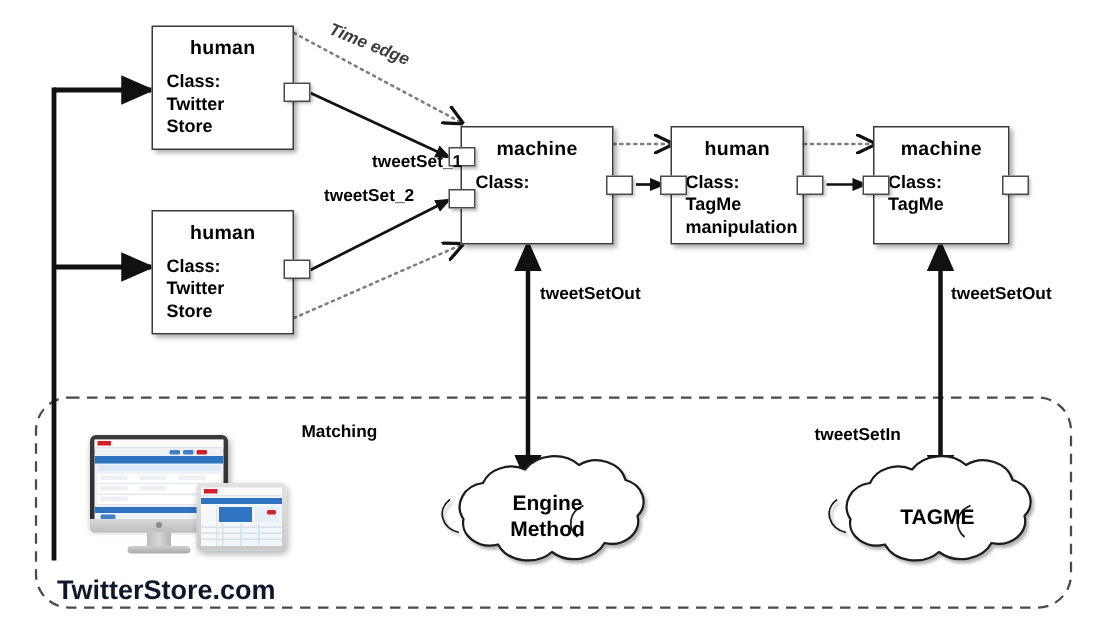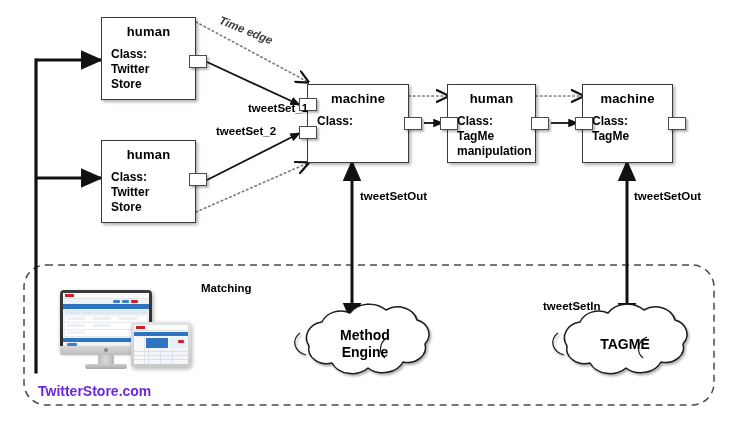--- a/index.html
+++ b/index.html
@@ -78,22 +78,22 @@
     color:#000;
     line-height:17px;
     z-index:9;
     white-space:nowrap;
   }
 
   
   .site-caption{
     position:absolute;
     font-weight:bold;
-    font-size:14px;
-    color:#6d28d9;
+    font-size:18px;
+    color:#0f172a;
     z-index:9;
     white-space:nowrap;
   }
 
   
   .device-group{position:absolute;z-index:6;}
   .mon-frame{
     position:absolute;
     background:linear-gradient(#3b3b3b,#2b2b2b);
     border-radius:4px 4px 2px 2px;
@@ -270,28 +270,28 @@
   <div class="lbl italic timeedge" style="left:222px;top:14px;">Time edge</div>
 
   <div class="lbl" style="left:200px;top:102px;margin-left:48px;">tweetSet_1</div>
 
   <div class="lbl" style="left:216px;top:125px;">tweetSet_2</div>
 
   <div class="lbl" style="left:360px;top:190px;">tweetSetOut</div>
 
   <div class="lbl" style="left:634px;top:190px;">tweetSetOut</div>
 
-  <div class="lbl" style="left:543px;top:284px;margin-top:16px;">tweetSetIn</div>
+  <div class="lbl" style="left:543px;top:284px;">tweetSetIn</div>
 
   <div class="lbl" style="left:201px;top:282px;">Matching</div>
 
 
   <div class="cloud-lbl" style="left:310px;top:327px;width:110px;">
+    <div>Engine</div>
     <div>Method</div>
-    <div>Engine</div>
   </div>
 
   <div class="cloud-lbl" style="left:570px;top:336px;width:110px;">
     <div>TAGME</div>
   </div>
 
   <div class="device-group" style="left:55px;top:290px;width:135px;height:95px;">
 
     <div class="mon-frame" style="left:5px;top:0px;width:92px;height:62px;"></div>
     <div class="mon-screen" style="left:8px;top:3px;width:86px;height:53px;">

